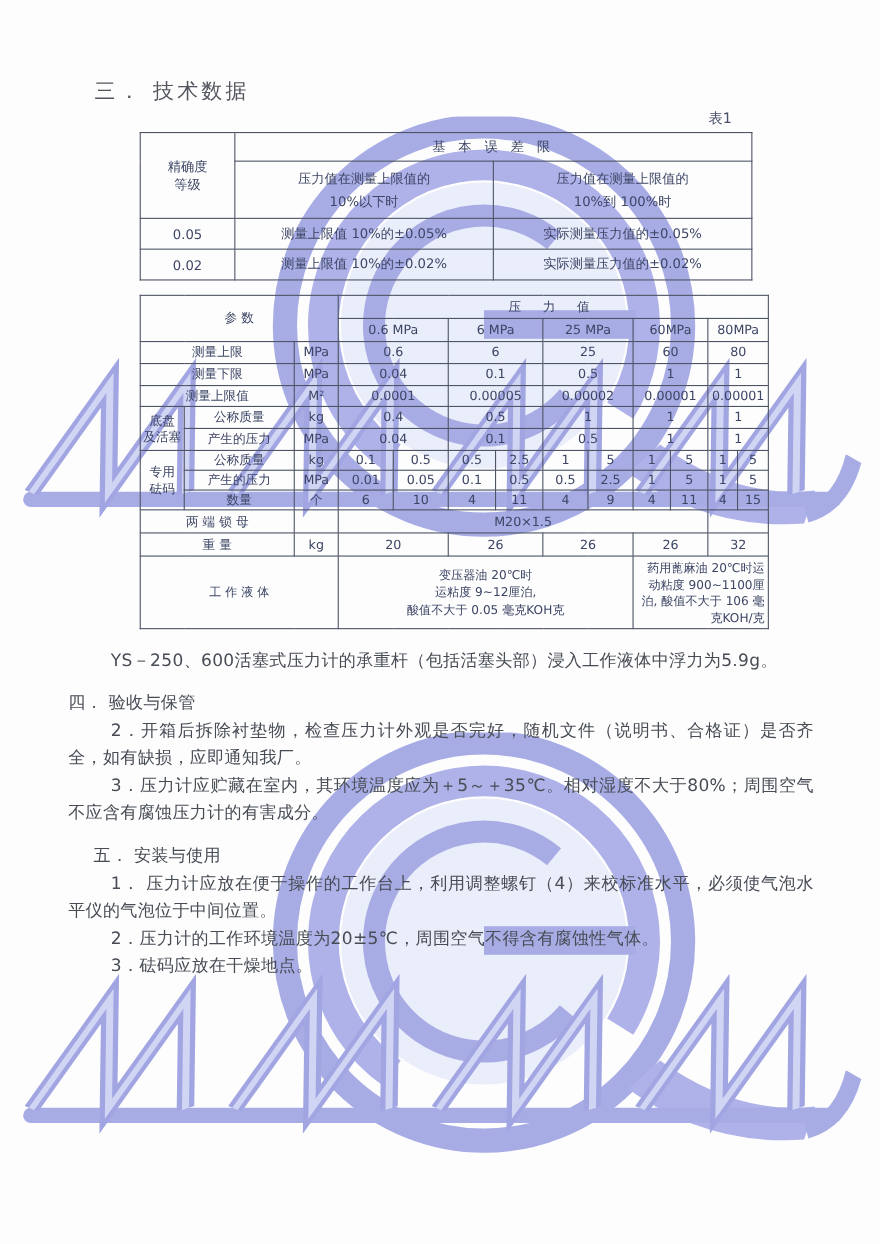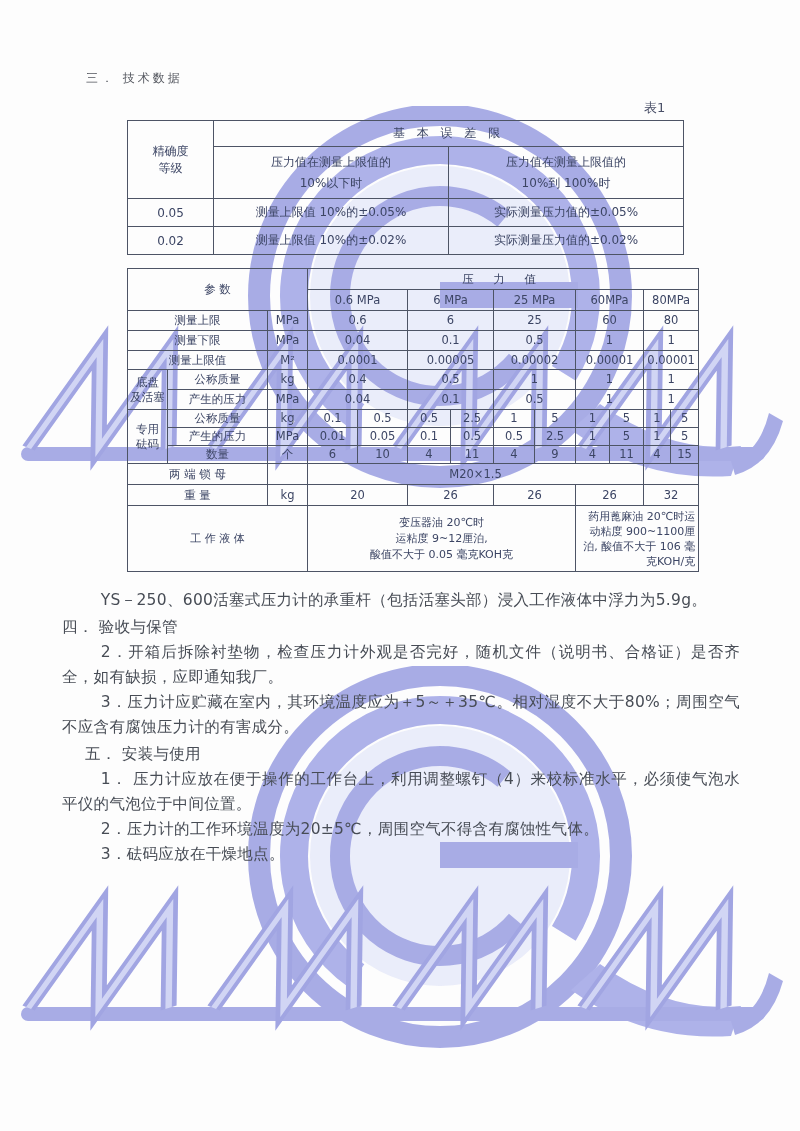--- a/index.html
+++ b/index.html
@@ -13,21 +13,21 @@
     color:#474c58;
   }
   
   .wm { position:absolute; left:15px; width:770px; height:450px; z-index:0; opacity:.8; }
   .wm.top { top:106px; }
   .wm.bottom { top:666px; }
   
   .layer { position:absolute; inset:0; z-index:1; }
   .doc-title {
     position:absolute; left:86px; top:70px;
-    font-size:12px; letter-spacing:3px; color:#53565e;
+    font-size:19px; letter-spacing:3px; color:#53565e;
   }
   .tab1-label {
     position:absolute; left:644px; top:99px;
     font-size:13px; color:#4a5068;
   }
   table { border-collapse:collapse; table-layout:fixed; background:transparent; }
   td,th { border:1px solid #4d5465; font-weight:normal; text-align:center;
           vertical-align:middle; color:#3c4564; overflow:hidden; }
   .preline { white-space:pre-line; }
   
@@ -49,21 +49,21 @@
   .t2 .castor { line-height:15px; padding:2px 3px;text-align:right; }
   .t2 .transformer { line-height:16px; }
   .t2 .grp { line-height:15px; }
   
   .doc-body {
     position:absolute; left:62px; top:588px; width:678px;
     font-size:15.5px; line-height:25px; letter-spacing:.3px;
     text-align:justify; color:#474c55;
   }
   .doc-body p { text-indent:2.5em; }
-  .sec-head { margin-top:2px; }
+  .sec-head { margin-top:14px; }
   .sec-head.indent { margin-left:23px; }
 </style>
 </head>
 <body>
 
 <svg class="wm top" viewBox="0 0 770 450" aria-hidden="true">
   <g>
     <circle cx="425" cy="190" r="130" fill="#cdd3f6" opacity="0.5"></circle>
     <circle cx="425" cy="190" r="181" fill="none" stroke="#9499e0" stroke-width="22"></circle>
     <circle cx="425" cy="190" r="146" fill="none" stroke="#9ba0e5" stroke-width="28" stroke-dasharray="680 237" transform="rotate(125 425 190)"></circle>

